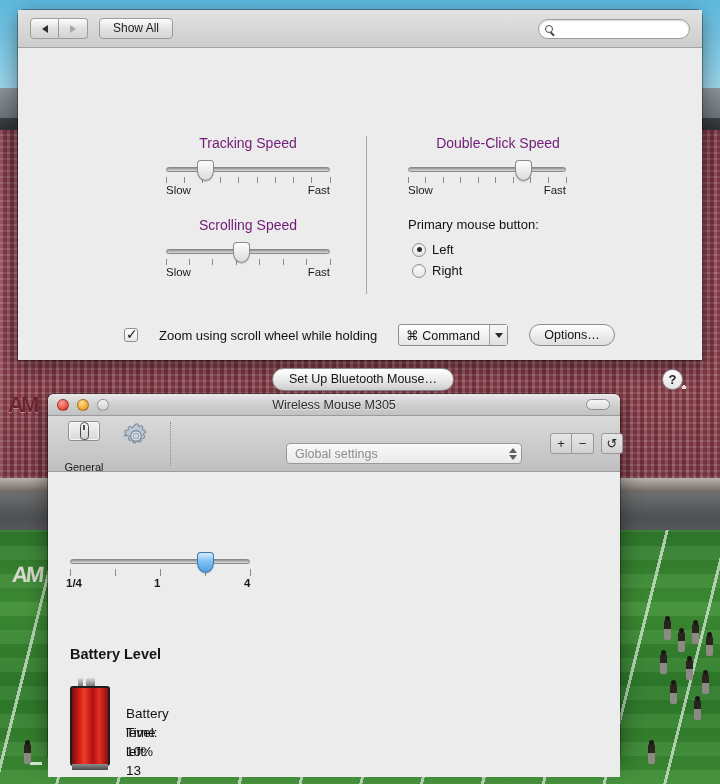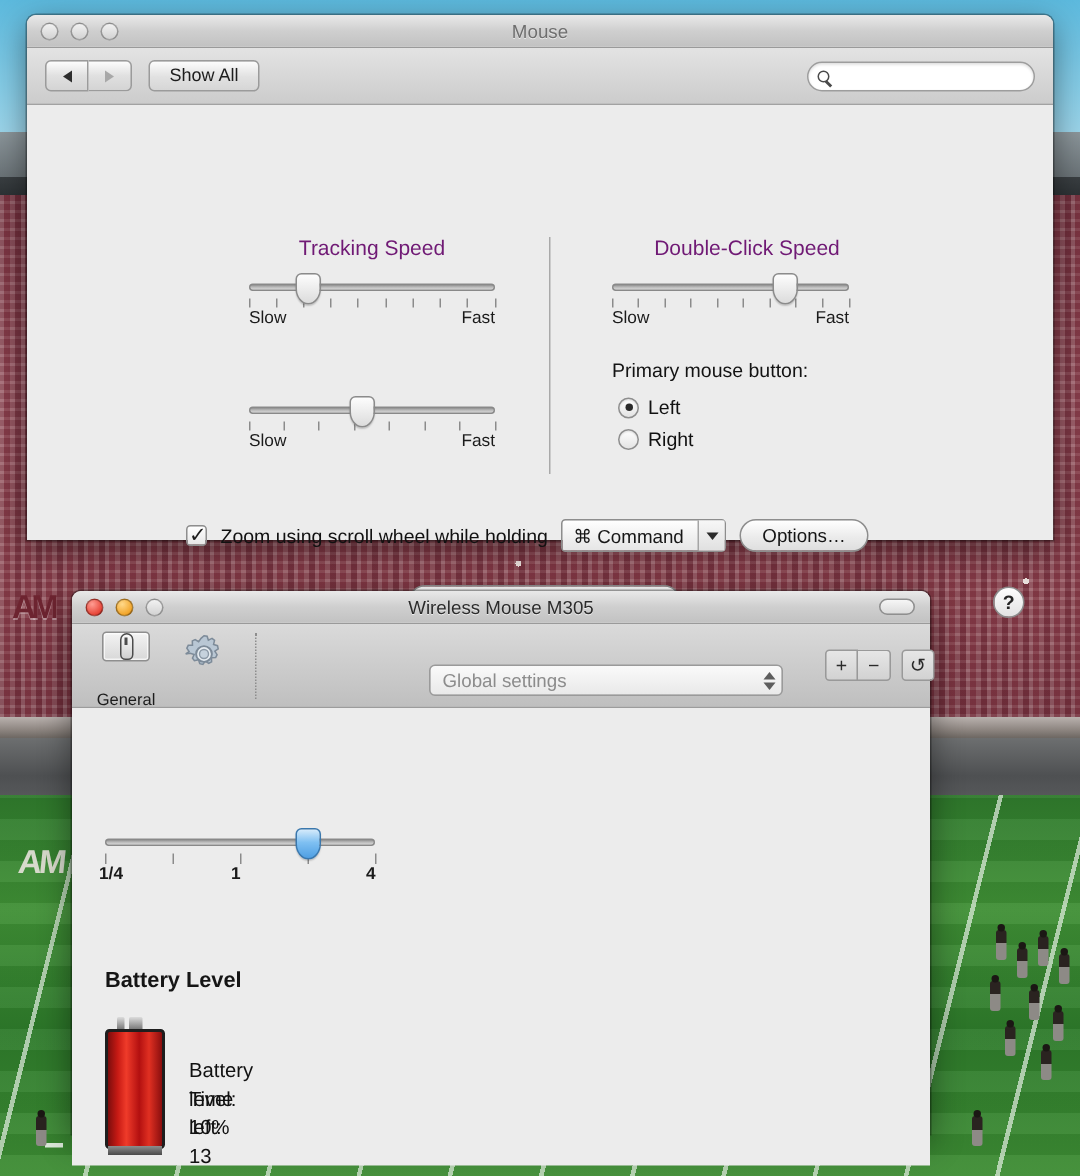--- a/index.html
+++ b/index.html
@@ -257,21 +257,21 @@
     border: 1px solid #8e8e8e;
     background: linear-gradient(#ffffff, #e6e6e6);
     position: relative; flex: none;
   }
   .checkbox.on::after {
     content: "✓"; position: absolute; left: 1px; top: -3px;
     font-size: 14px; color: #1a1a1a; font-weight: bold;
   }
   .zoom-row {
     position: absolute; left: 106px; top: 276px;
-    display: flex; align-items: center; gap: 9px;
+    display: flex; align-items: center; gap: 21px;
   }
   .zoom-text { font-size: 13px; color: #111; }
   .popup {
     display: flex; align-items: center;
     height: 22px; border: 1px solid #8d8d8d; border-radius: 3px;
     background: linear-gradient(#ffffff, #f0f0f0 55%, #e6e6e6);
     padding: 0 0 0 7px; min-width: 110px;
   }
   .popup .pv { font-size: 12.5px; color: #161616; }
   .popup .arrowbox {
@@ -433,28 +433,20 @@
   <div class="band-member" style="left:702px; top:674px;"></div>
   <div class="band-member" style="left:670px; top:684px;"></div>
   <div class="band-member" style="left:694px; top:700px;"></div>
   <div class="band-member" style="left:24px;  top:744px;"></div>
   <div class="band-member" style="left:148px; top:750px;"></div>
   <div class="band-member" style="left:274px; top:748px;"></div>
   <div class="band-member" style="left:648px; top:744px;"></div>
 
   <div class="window" id="mouse-window">
 
-    <div class="titlebar">
-      <div class="lights">
-        <div class="light inactive"></div>
-        <div class="light inactive"></div>
-        <div class="light inactive"></div>
-      </div>
-      <div class="title-text dim">Mouse</div>
-    </div>
 
     <div class="prefs-toolbar">
       <div class="navseg">
         <div class="navbtn">
           <span class="tri left"></span>
         </div>
         <div class="navbtn">
           <span class="tri right"></span>
         </div>
       </div>
@@ -482,20 +474,21 @@
             <i style="left:calc(66.66666666666666% - 0.5px)"></i>
             <i style="left:calc(77.77777777777779% - 0.5px)"></i>
             <i style="left:calc(88.88888888888889% - 0.5px)"></i>
             <i style="left:calc(100% - 0.5px)"></i>
           </div>
         <div class="thumb" id="tracking-thumb" style="left: 24%;"></div>
         <div class="endlabel" style="left:0;">Slow</div>
         <div class="endlabel" style="right:0;">Fast</div>
       </div>
 
+      <div class="grp-title" style="left:130px; top:169px; width:200px;">Scrolling Speed</div>
       <div class="slider" style="left:148px; top:192px; width:164px;">
         <div class="track"></div>
         <div class="ticks" id="scrolling-ticks">
             <i style="left:calc(0% - 0.5px)"></i>
             <i style="left:calc(14.285714285714285% - 0.5px)"></i>
             <i style="left:calc(28.57142857142857% - 0.5px)"></i>
             <i style="left:calc(42.857142857142854% - 0.5px)"></i>
             <i style="left:calc(57.14285714285714% - 0.5px)"></i>
             <i style="left:calc(71.42857142857143% - 0.5px)"></i>
             <i style="left:calc(85.71428571428571% - 0.5px)"></i>

